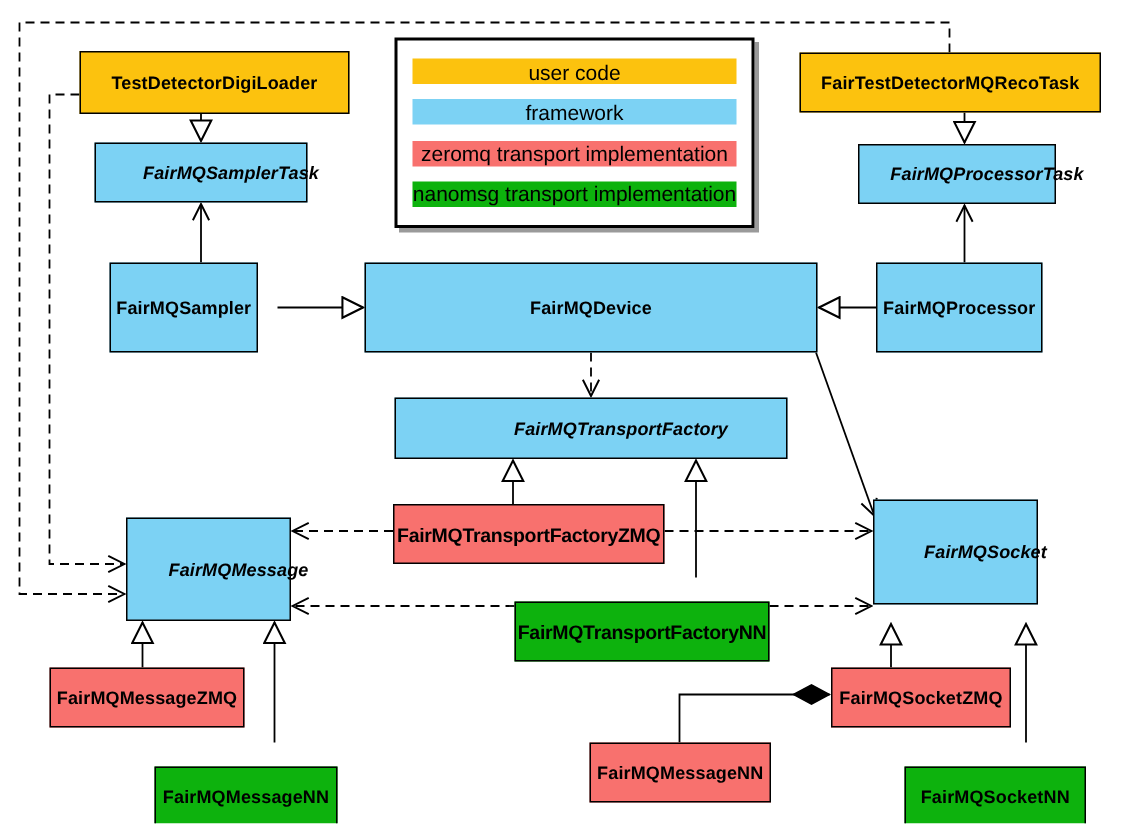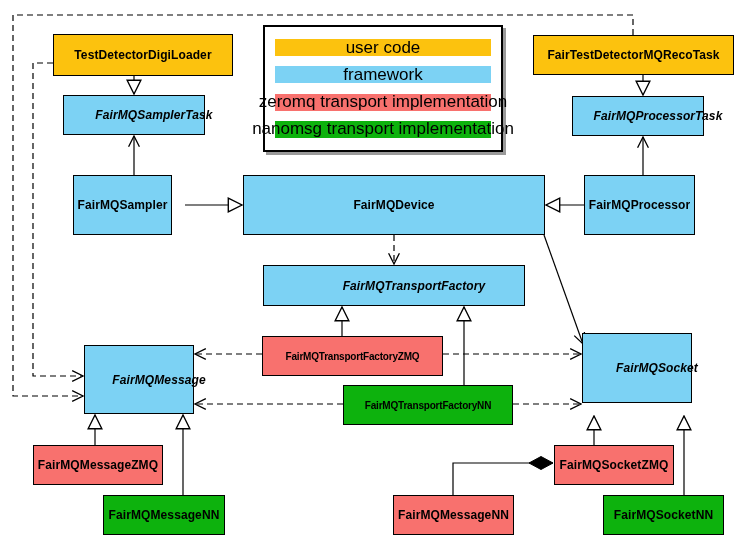--- a/index.html
+++ b/index.html
@@ -11,37 +11,37 @@
   }
   #wires { position:absolute; left:0; top:0; width:748px; height:549px; z-index:1; }
   .node {
     position:absolute; z-index:2; box-sizing:border-box;
     border:1.5px solid #000;
     display:flex; align-items:center; justify-content:center;
     font-size:12px; font-weight:bold; color:#000000;
     white-space:nowrap; text-align:center; letter-spacing:.1px;
   }
   .abstract { font-style:italic;padding-left:40px; }
-  .tight { font-size:10px; letter-spacing:-.2px; }
+  .tight { font-size:13px; letter-spacing:-.2px; }
   .bg-user_code { background:var(--c-user_code,#FCC20E); }
   .bg-framework { background:var(--c-framework,#7CD2F4); }
   .bg-zeromq    { background:var(--c-zeromq,#F8716E); }
-  .bg-nanomsg   { background:var(--c-nanomsg,#0DB20D); }
+  .bg-nanomsg   { background:var(--c-nanomsg,#0DB20D);margin-top:16px; }
   .legend {
     position:absolute; z-index:2; box-sizing:border-box;
     left:263px; top:25px; width:240px; height:127px;
     background:#fff; border:2px solid #000;
     box-shadow:3px 3px 0 #9a9a9a;
     display:flex; flex-direction:column; justify-content:space-evenly;
     padding:2px 0;
   }
   .legend-bar {
     width:216px; height:17px; margin:0 auto;
     display:flex; align-items:center; justify-content:center;
-    font-size:17px; font-weight:normal; color:#000; white-space:nowrap;
+    font-size:14px; font-weight:normal; color:#000; white-space:nowrap;
   }
 </style>
 </head>
 <body>
 
 <div id="canvas">
 
   <svg id="wires" viewBox="0 0 748 549" xmlns="http://www.w3.org/2000/svg">
     <defs>
       <marker id="m-open" viewBox="0 0 12 12" markerWidth="13" markerHeight="13" refX="11" refY="6" orient="auto" markerUnits="userSpaceOnUse">

